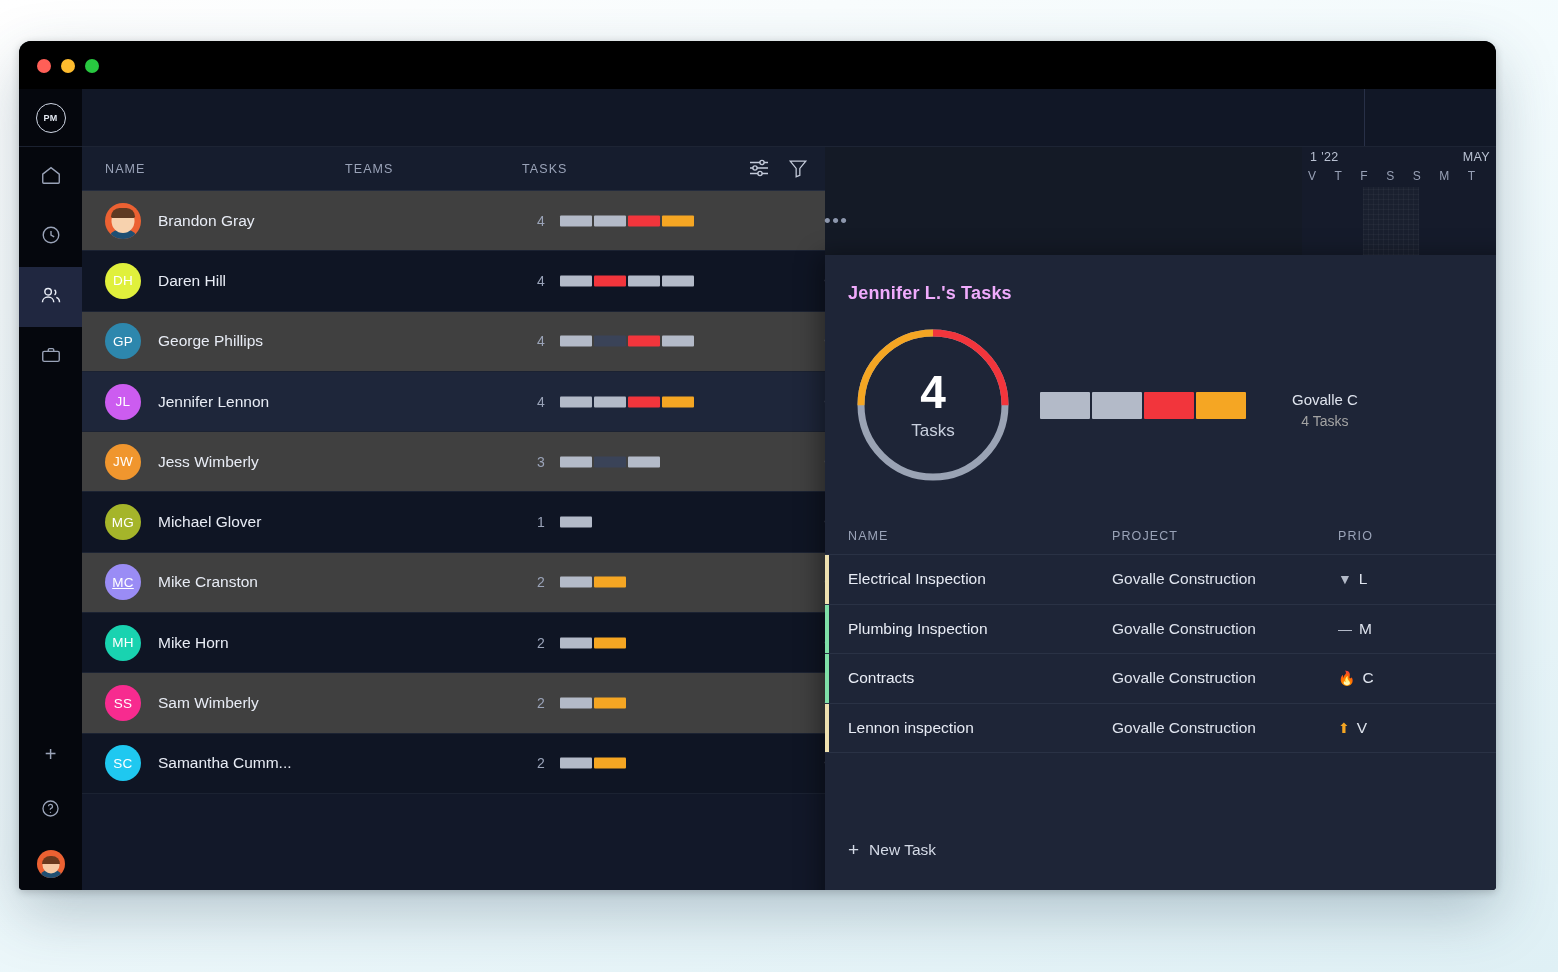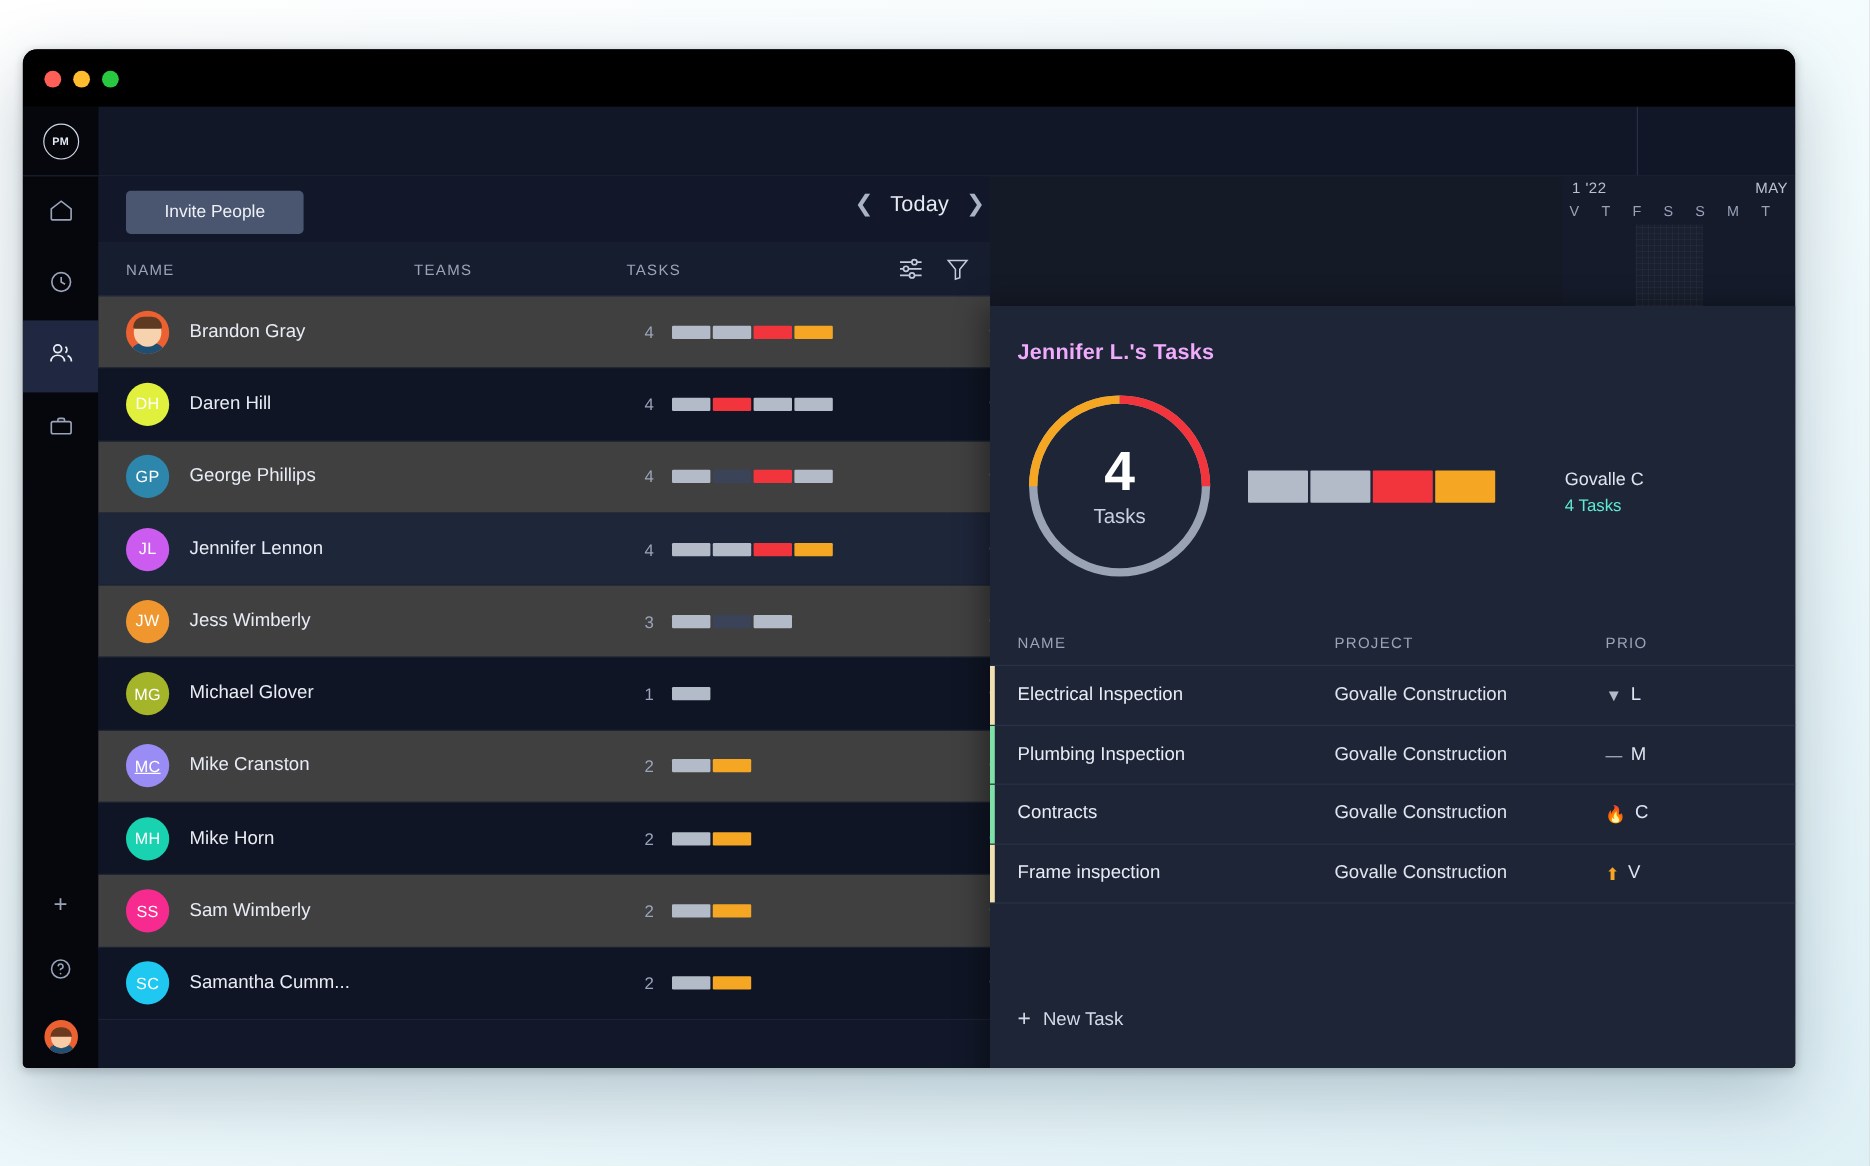--- a/index.html
+++ b/index.html
@@ -229,23 +229,23 @@
   }
   #donut .big { color:#ffffff; font-size:46px; font-weight:bold; line-height:1; }
   #donut .lbl { color:#c9d0de; font-size:17px; margin-top:6px; }
 
   #mini-bars {
     position:absolute; left:215px; top:137px;
     display:flex; gap:2px;
   }
   #mini-bars i { display:block; width:50px; height:27px; border-radius:1px; }
 
-  #proj-summary { position:absolute; left:467px; top:136px;margin-left:12px; }
+  #proj-summary { position:absolute; left:467px; top:136px; }
   #proj-summary .pn { color:#dfe4ee; font-size:15px; }
-  #proj-summary .pc { color:#5eead4; font-size:14px; margin-top:5px; }
+  #proj-summary .pc { color:#a3a3a3; font-size:14px; margin-top:5px;text-align:center; }
 
   #tasktable { position:absolute; left:0; top:260px; width:100%; }
   #tasktable .thead {
     position:relative; height:40px;
     color:#9aa3b8; font-size:12.5px; letter-spacing:1.1px;
     border-bottom:1px solid #2a3245;
   }
   #tasktable .thead span { position:absolute; top:14px; }
   #tasktable .c-name { left:23px; }
   #tasktable .c-proj { left:287px; }
@@ -368,28 +368,20 @@
           </div>
       </div>
       <div class="wk"></div>
       <div class="gbar b1"></div>
       <div class="gtxt t1">%</div>
       <div class="gtxt t2">te 0%</div>
       <div class="gbar b2"></div>
     </div>
 
     <div id="leftpanel">
-      <div id="toolbar">
-        <button id="invite-btn">Invite People</button>
-        <div id="date-nav">
-          <span class="chev">❮</span>
-          <span class="today">Today</span>
-          <span class="chev">❯</span>
-        </div>
-      </div>
 
       <div id="tablehead">
         <span class="th th-name">NAME</span>
         <span class="th th-teams">TEAMS</span>
         <span class="th th-tasks">TASKS</span>
         <div class="icons">
           <span>
             <svg width="24" height="24" viewBox="0 0 24 24" fill="none" stroke="#c3cad9" stroke-width="1.4">
               <path d="M3 6.5 H21 M3 12 H21 M3 17.5 H21"></path>
               <circle cx="15" cy="6.5" r="2.1" fill="#161d2e"></circle>
@@ -577,21 +569,21 @@
               <span class="stripe" style="background: rgb(127, 224, 168);"></span>
               <span class="tn">Contracts</span>
               <span class="tp">Govalle Construction</span>
               <span class="tpr">
                 <span class="gl" style="color: rgb(242, 53, 60);">🔥</span>
                 <span>C</span>
               </span>
             </div>
             <div class="trow">
               <span class="stripe" style="background: rgb(239, 225, 176);"></span>
-              <span class="tn">Frame inspection</span>
+              <span class="tn">Lennon inspection</span>
               <span class="tp">Govalle Construction</span>
               <span class="tpr">
                 <span class="gl" style="color: rgb(245, 166, 35);">⬆</span>
                 <span>V</span>
               </span>
             </div>
           </div>
 
       </div>
 

